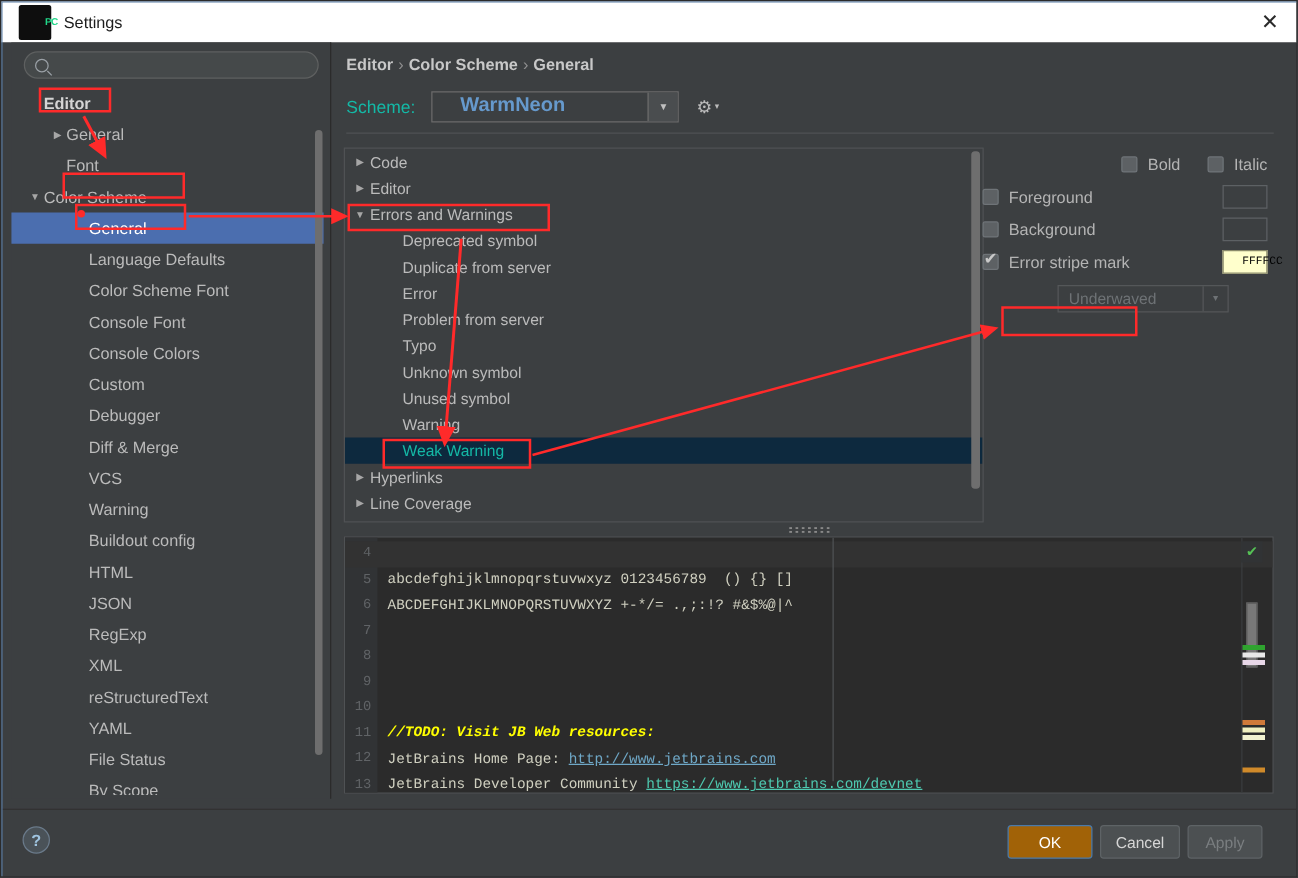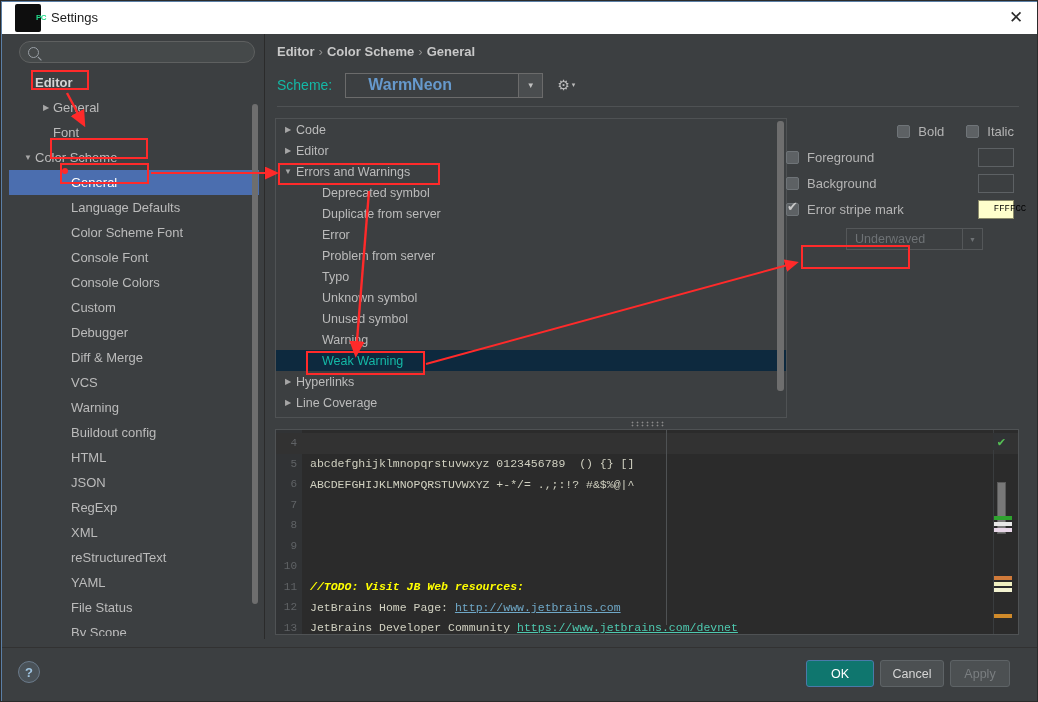--- a/index.html
+++ b/index.html
@@ -254,21 +254,21 @@
     display: flex; align-items: center; justify-content: center;
   }
   .btn {
     position: absolute; top: 12px; height: 27px;
     border: 1px solid #5e6366; border-radius: 3px;
     background: #4c5052; color: #d5d5d5; font-size: 12.5px;
     display: flex; align-items: center; justify-content: center;
     font-family: "Liberation Sans", sans-serif;
   }
   .btn.primary {
-    background: #0f766e; border-color: #4a7aaa; color: #ffffff;
+    background: #a16207; border-color: #4a7aaa; color: #ffffff;
   }
   .btn.disabled { color: #7a7e80; }
   #ok-btn     { left: 805px; width: 68px; }
   #cancel-btn { left: 879px; width: 64px; }
   #apply-btn  { left: 949px; width: 60px; }
 
   
   .anno { position: absolute; pointer-events: none; }
   .abox {
     position: absolute; border: 2px solid #ff2a2a; pointer-events: none;

